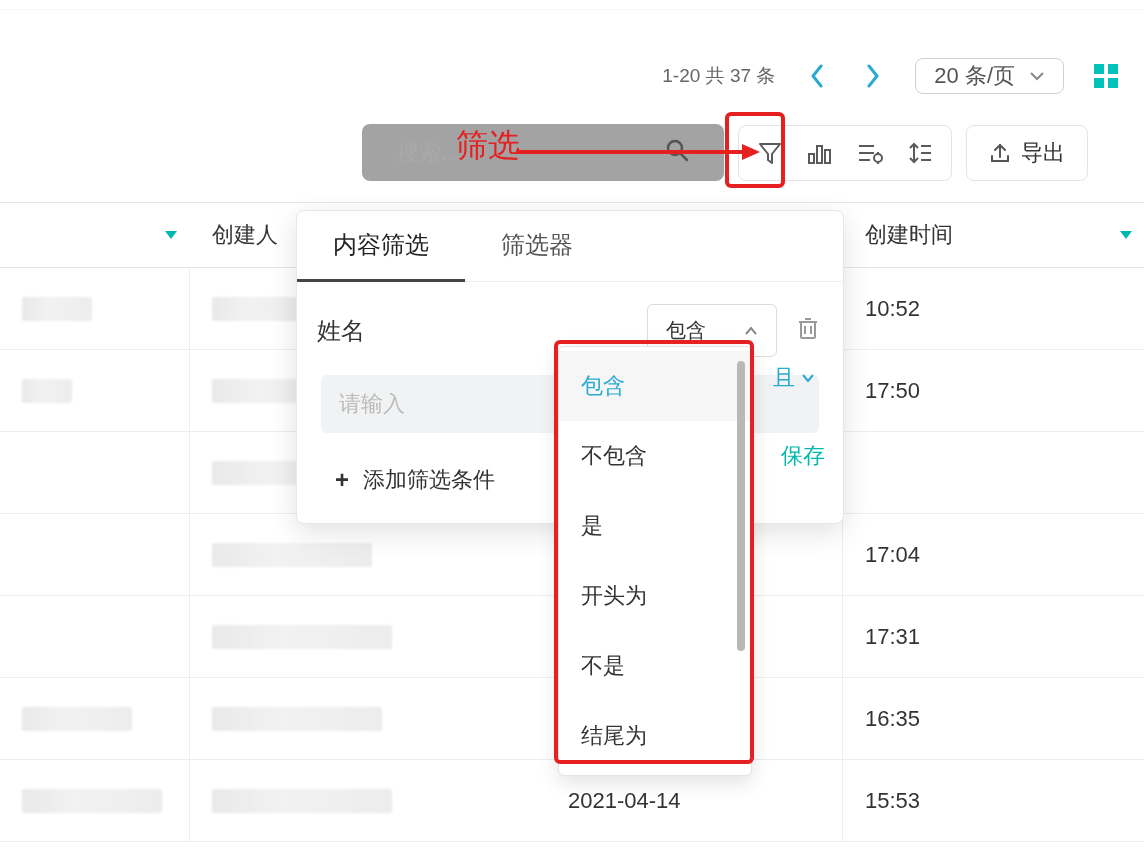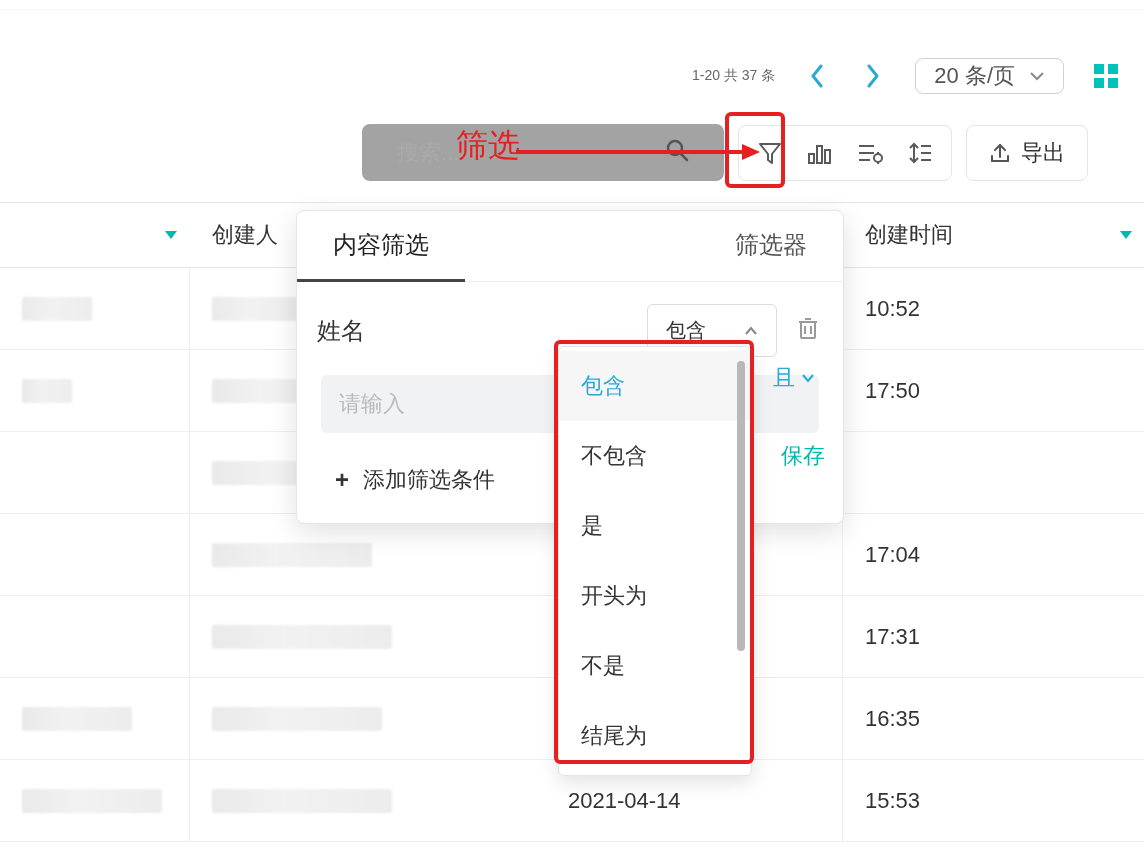--- a/index.html
+++ b/index.html
@@ -22,21 +22,21 @@
 
   
   .pager-row {
     position: absolute;
     top: 58px;
     right: 24px;
     display: flex;
     align-items: center;
     gap: 28px;
   }
-  .pager-text { color: #666; font-size: 14px; }
+  .pager-text { color: #666; font-size: 19px; }
   .pager-arrow {
     width: 28px; height: 28px;
     display: inline-flex; align-items:center; justify-content:center;
     cursor: pointer;
     color: #2aa9d2;
     font-size: 26px;
     font-weight: bold;
   }
   .page-size {
     border: 1px solid #d0d0d0;
@@ -206,21 +206,20 @@
     background: #fff;
     border: 1px solid #e6e6e6;
     border-radius: 8px;
     box-shadow: 0 8px 28px rgba(0,0,0,.12);
     z-index: 20;
     padding-bottom: 22px;
   }
   .pop-tabs {
     display:flex;
     border-bottom:1px solid #eee;
-    justify-content:space-between;
   }
   .pop-tab {
     padding: 18px 36px;
     font-size: 24px;
     cursor:pointer;
     color:#555;
   }
   .pop-tab.active {
     color:#222;
     border-bottom: 3px solid #444;

